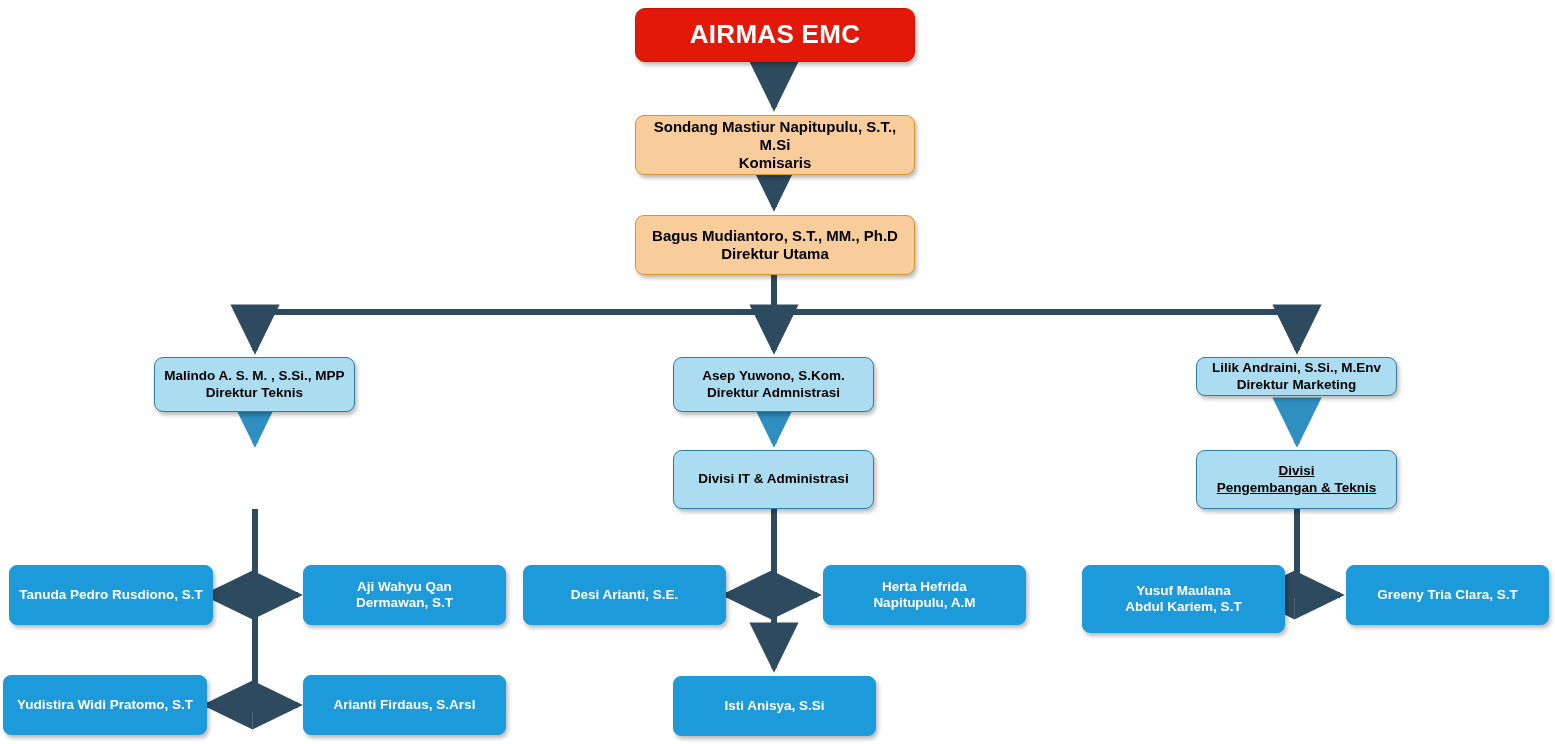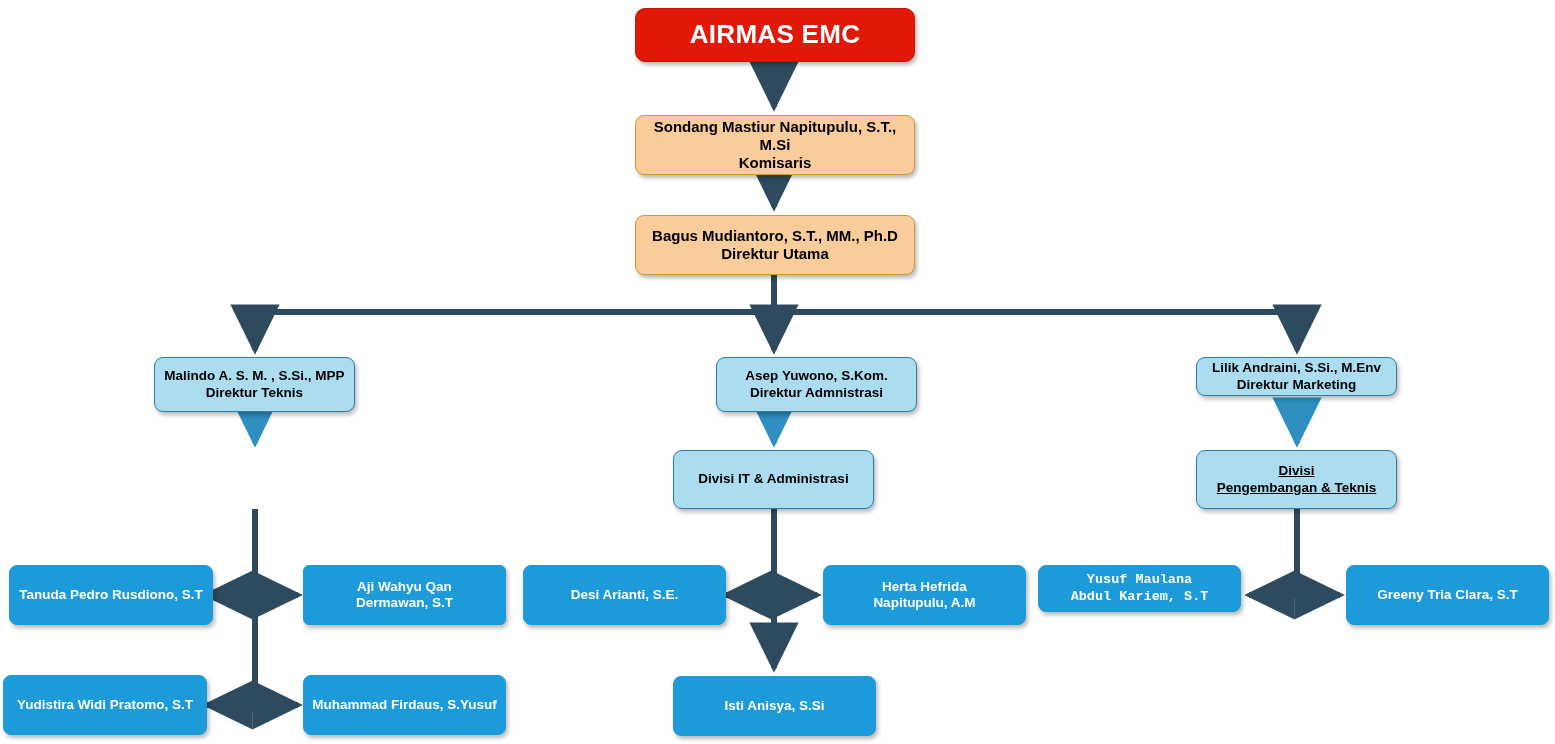--- a/index.html
+++ b/index.html
@@ -125,21 +125,21 @@
   <div class="node exec" style="left:635px;top:215px;width:280px;height:60px;">
     <span class="lbl">Bagus Mudiantoro, S.T., MM., Ph.D
 Direktur Utama</span>
   </div>
 
   <div class="node dir" style="left:154px;top:357px;width:201px;height:55px;">
     <span class="lbl">Malindo A. S. M. , S.Si., MPP
 Direktur Teknis</span>
   </div>
 
-  <div class="node dir" style="left:673px;top:357px;width:201px;height:55px;margin-left:43px;">
+  <div class="node dir" style="left:673px;top:357px;width:201px;height:55px;">
     <span class="lbl">Asep Yuwono, S.Kom.
 Direktur Admnistrasi</span>
   </div>
 
   <div class="node dir" style="left:1196px;top:357px;width:201px;height:39px;">
     <span class="lbl">Lilik Andraini, S.Si., M.Env
 Direktur Marketing</span>
   </div>
 
 
@@ -149,47 +149,47 @@
 
   <div class="node dir" style="left:1196px;top:450px;width:201px;height:59px;text-decoration:underline;">
     <span class="lbl">Divisi
 Pengembangan &amp; Teknis</span>
   </div>
 
   <div class="node staff" style="left:9px;top:565px;width:204px;height:60px;">
     <span class="lbl">Tanuda Pedro Rusdiono, S.T</span>
   </div>
 
-  <div class="node staff" style="left:303px;top:565px;width:203px;height:60px;border-radius:6px;">
+  <div class="node staff" style="left:303px;top:565px;width:203px;height:60px;">
     <span class="lbl">Aji Wahyu Qan
 Dermawan, S.T</span>
   </div>
 
   <div class="node staff" style="left:3px;top:675px;width:204px;height:60px;">
     <span class="lbl">Yudistira Widi Pratomo, S.T</span>
   </div>
 
   <div class="node staff" style="left:303px;top:675px;width:203px;height:60px;">
-    <span class="lbl">Muhammad Firdaus, S.Yusuf</span>
+    <span class="lbl">Arianti Firdaus, S.Arsl</span>
   </div>
 
   <div class="node staff" style="left:523px;top:565px;width:203px;height:60px;">
     <span class="lbl">Desi Arianti, S.E.</span>
   </div>
 
   <div class="node staff" style="left:823px;top:565px;width:203px;height:60px;">
     <span class="lbl">Herta Hefrida
 Napitupulu, A.M</span>
   </div>
 
   <div class="node staff" style="left:673px;top:676px;width:203px;height:60px;">
     <span class="lbl">Isti Anisya, S.Si</span>
   </div>
 
-  <div class="node staff" style="left:1038px;top:565px;width:203px;height:47px;font-family:Liberation Mono, monospace;">
+  <div class="node staff" style="left:1082px;top:565px;width:203px;height:68px;">
     <span class="lbl">Yusuf Maulana
 Abdul Kariem, S.T</span>
   </div>
 
   <div class="node staff" style="left:1346px;top:565px;width:203px;height:60px;">
     <span class="lbl">Greeny Tria Clara, S.T</span>
   </div>
 
 </div>
 

